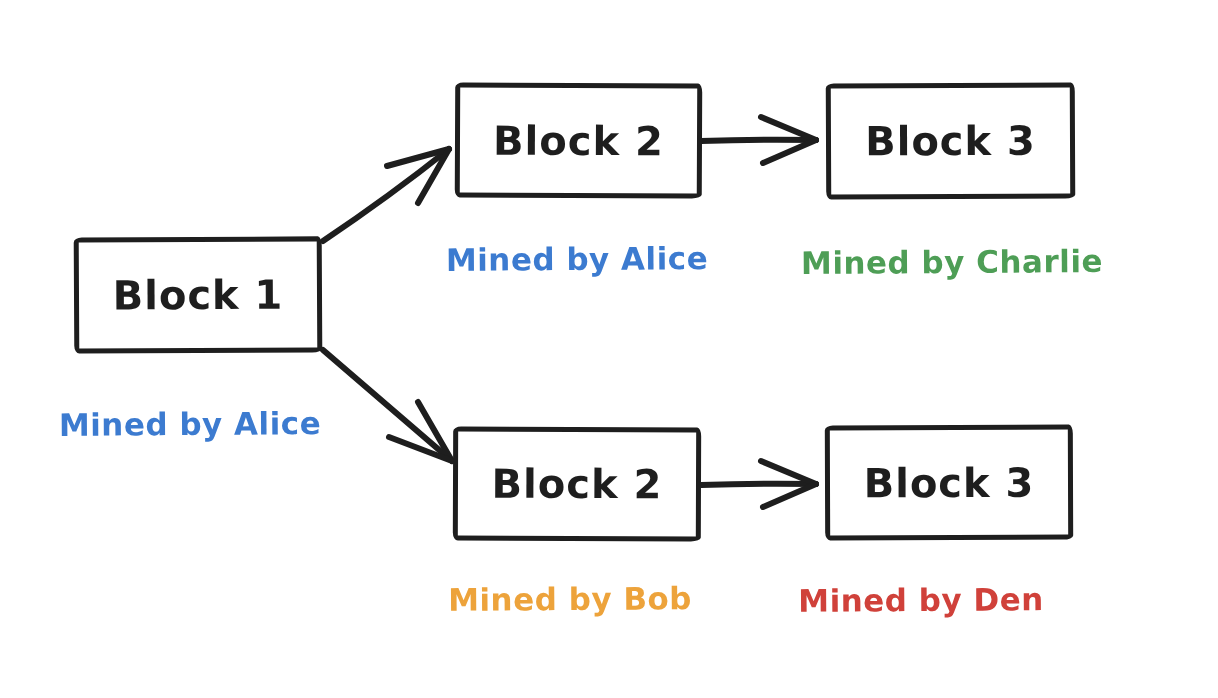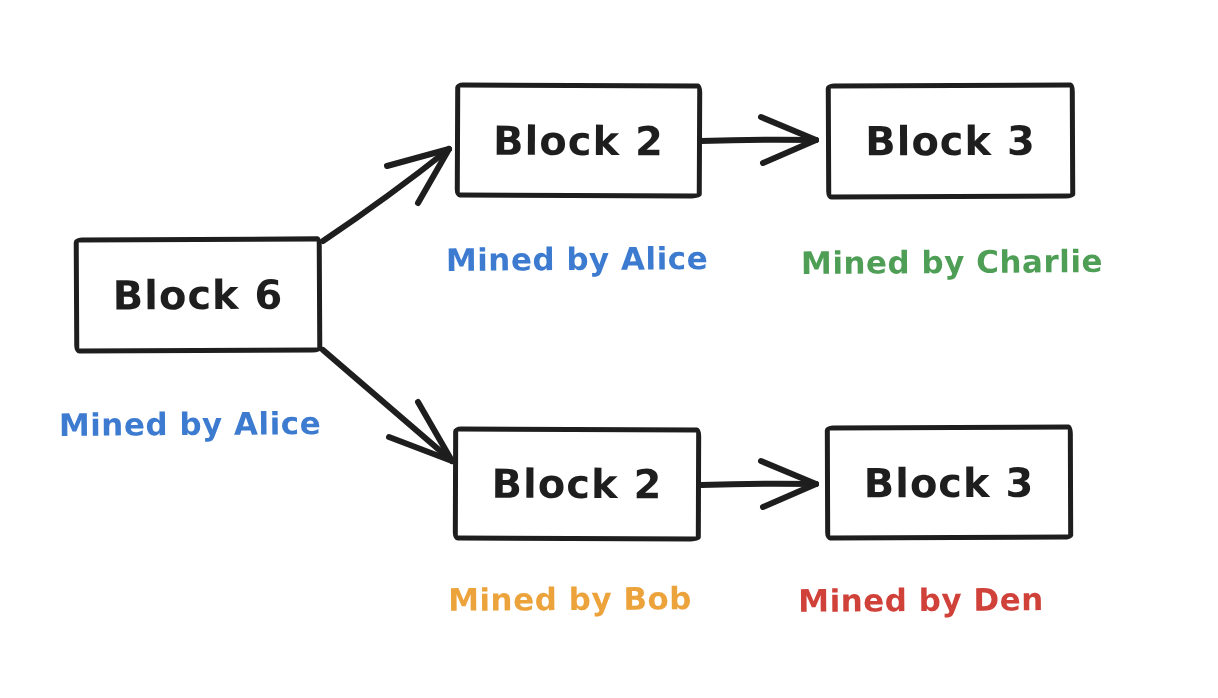--- a/index.html
+++ b/index.html
@@ -86,21 +86,21 @@
     </g>
 
     <g stroke-width="6" stroke="#1e1e1e">
       <path d="M701,485 Q757,483 816,484"></path>
       <path d="M816,484 L761,461"></path>
       <path d="M816,484 L763,507"></path>
     </g>
   </svg>
 
   <div class="block block-1">
-    <span>Block 6</span>
+    <span>Block 1</span>
   </div>
 
   <div class="block block-2-top">
     <span>Block 2</span>
   </div>
 
   <div class="block block-3-top">
     <span>Block 3</span>
   </div>
 

